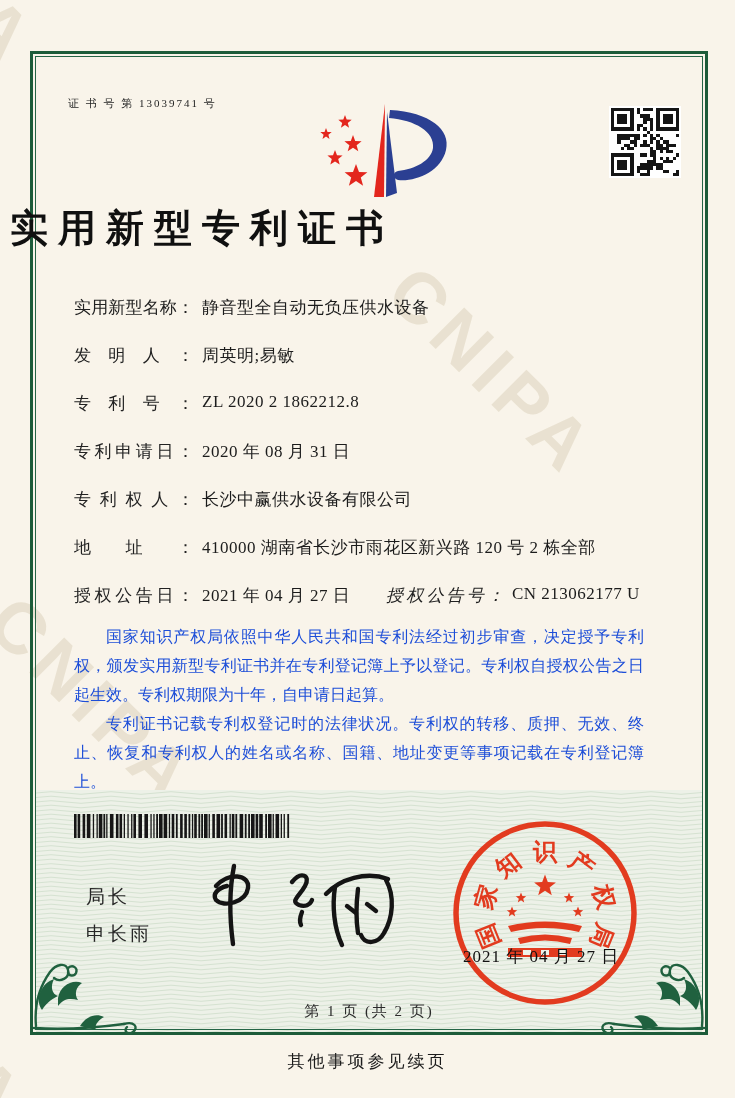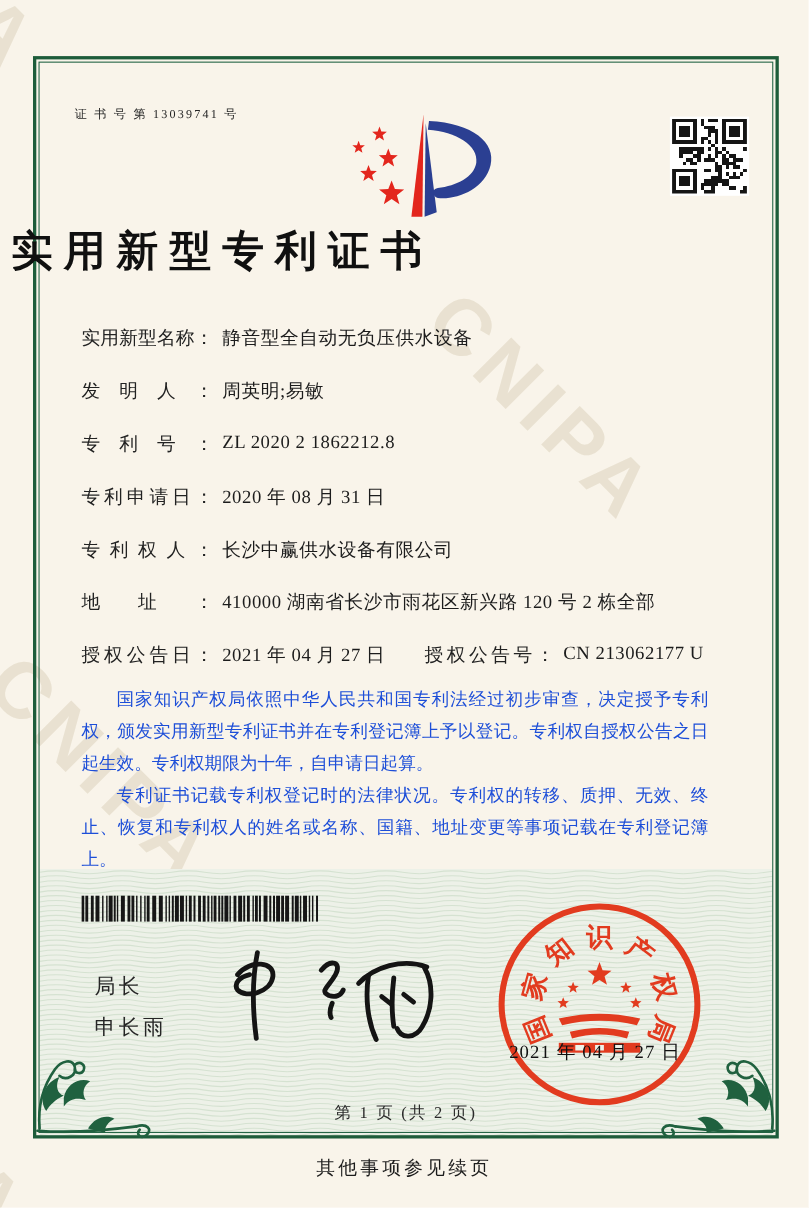--- a/index.html
+++ b/index.html
@@ -33,21 +33,21 @@
   }
   
   .fields{position:absolute; left:74px; top:296px; width:600px; font-size:17px;}
   .frow{height:48px; position:relative;}
   .flabel{
     display:inline-block; width:120px; vertical-align:top;
     text-align:justify; text-align-last:justify; color:#222;
   }
   .fvalue{display:inline-block; margin-left:8px; color:#1c1c1c; letter-spacing:0.5px;}
   .grant-no{position:absolute; left:312px; top:0;}
-  .grant-no .flabel{width:118px;}
+  .grant-no .flabel{width:118px;font-style:italic;}
   
   .body-text{
     position:absolute; left:74px; top:622px; width:570px;
     font-size:16px; line-height:29px; text-align:justify; color:#1d4ed8;
   }
   .body-text p{margin:0; text-indent:2em;}
   
   .barcode{position:absolute; left:74px; top:814px; width:218px; height:24px;}
   
   .officer{position:absolute; left:86px; top:884px; font-family:"Liberation Sans","DejaVu Sans",sans-serif; font-size:19px; letter-spacing:3px; color:#262626;}

